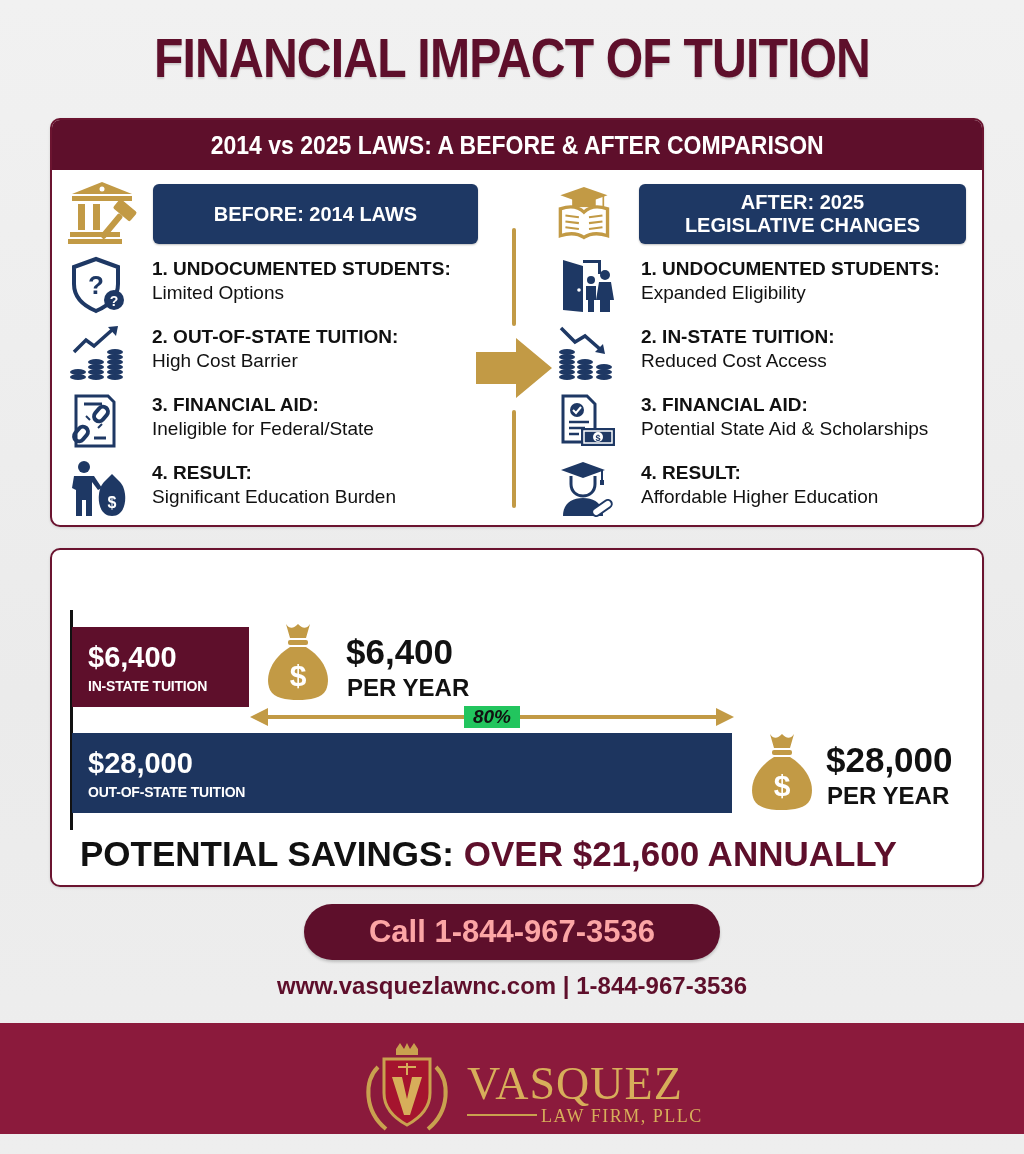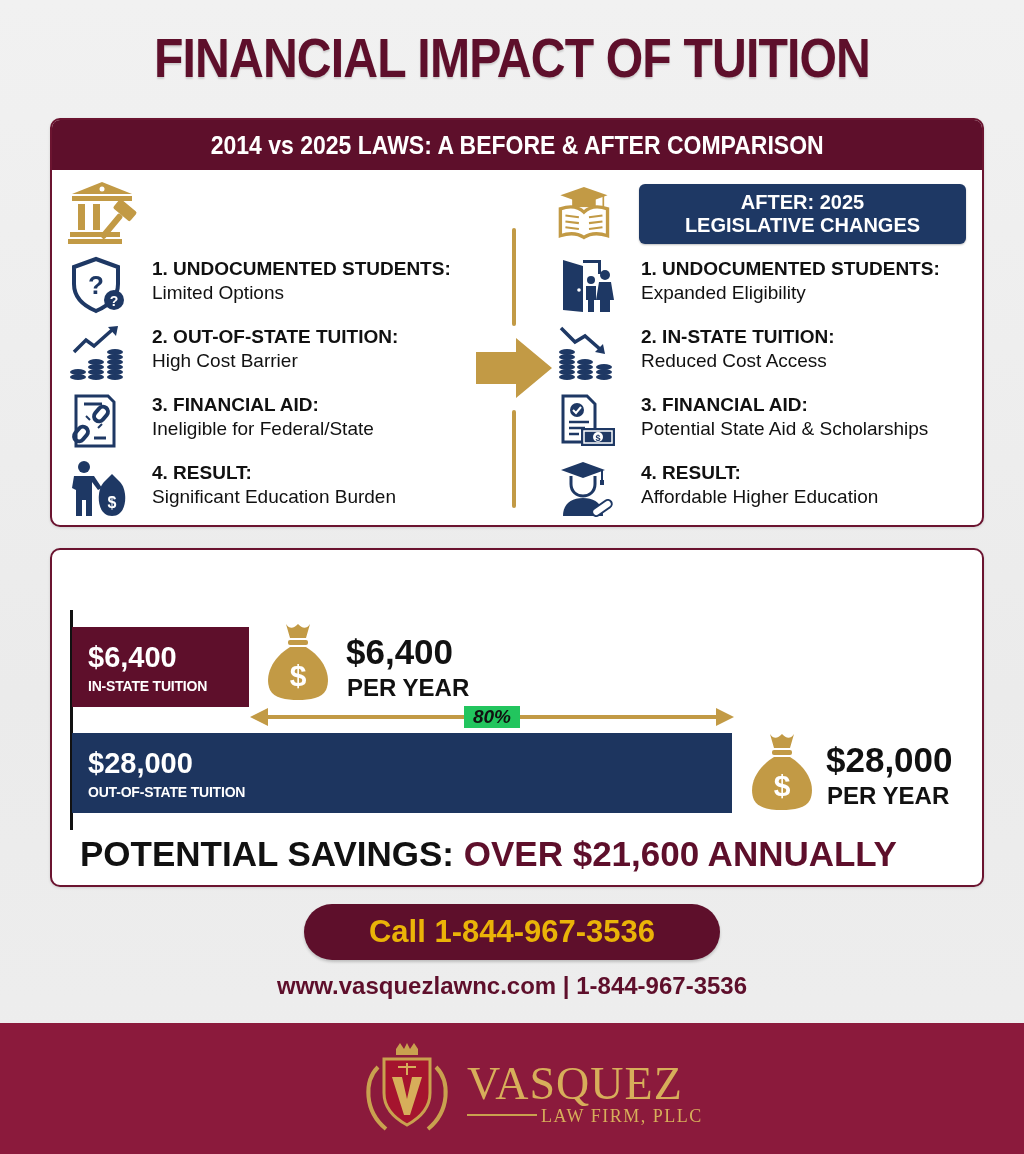--- a/index.html
+++ b/index.html
@@ -90,32 +90,32 @@
   }
   .savings {
     position: absolute; left: 28px; top: 284px; white-space: nowrap;
     font-weight: 700; font-size: 35px; color: #111; letter-spacing: 0px;
   }
   .savings .hl { color: #5e0f2b; }
 
   
   .cta {
     position: absolute; left: 304px; top: 904px; width: 416px; height: 56px;
-    background: #5e0f2b; border-radius: 28px; color: #eab308;
+    background: #5e0f2b; border-radius: 28px; color: #fca5a5;
     text-align: center; font-weight: 700; font-size: 31px; line-height: 56px;
     box-shadow: 0 2px 3px rgba(0,0,0,0.2);
   }
   .contact-line {
     position: absolute; left: 0; top: 972px; width: 1024px; text-align: center;
     font-weight: 700; font-size: 24px; color: #5e0f2b;
   }
 
   
   .footer {
-    position: absolute; left: 0; top: 1023px; width: 1024px; height: 131px;
+    position: absolute; left: 0; top: 1023px; width: 1024px; height: 111px;
     background: #8b1a3c;
   }
   .logo-emblem { position: absolute; left: 358px; top: 18px; width: 98px; height: 98px; }
   .logo-name {
     position: absolute; left: 467px; top: 36px;
     font-family: "Liberation Serif", "DejaVu Serif", serif;
     font-size: 46px; color: #d7ae5a; letter-spacing: 1px; line-height: 50px;
   }
   .logo-rule { position: absolute; left: 467px; top: 91px; width: 70px; height: 2px; background: #c9a14f; }
   .logo-sub {
@@ -144,20 +144,23 @@
           <rect x="10" y="24" width="7" height="26"></rect>
           <rect x="25" y="24" width="7" height="26"></rect>
           <rect x="2" y="52" width="50" height="5"></rect>
           <rect x="0" y="59" width="54" height="5"></rect>
           <g transform="rotate(40 50 40)">
             <rect x="38" y="22" width="22" height="12" rx="2"></rect>
             <rect x="46" y="34" width="6" height="30" rx="2"></rect>
           </g>
         </g>
       </svg>
+      <div class="pill">
+        <span>BEFORE: 2014 LAWS</span>
+      </div>
     </div>
 
     <div class="item" style="top:80px">
       <svg class="ic" viewBox="0 0 60 58">
         <path d="M28 3 L50 11 V28 C50 42 40 50 28 55 C16 50 6 42 6 28 V11 Z" fill="none" stroke="#1e3864" stroke-width="4"></path>
         <text x="28" y="38" font-size="26" font-weight="700" text-anchor="middle" fill="#1e3864" font-family="Liberation Sans, sans-serif">?</text>
         <circle cx="46" cy="44" r="10" fill="#1e3864"></circle>
         <text x="46" y="50" font-size="14" font-weight="700" text-anchor="middle" fill="#fff" font-family="Liberation Sans, sans-serif">?</text>
       </svg>
       <div class="t1">1. UNDOCUMENTED STUDENTS:</div>

